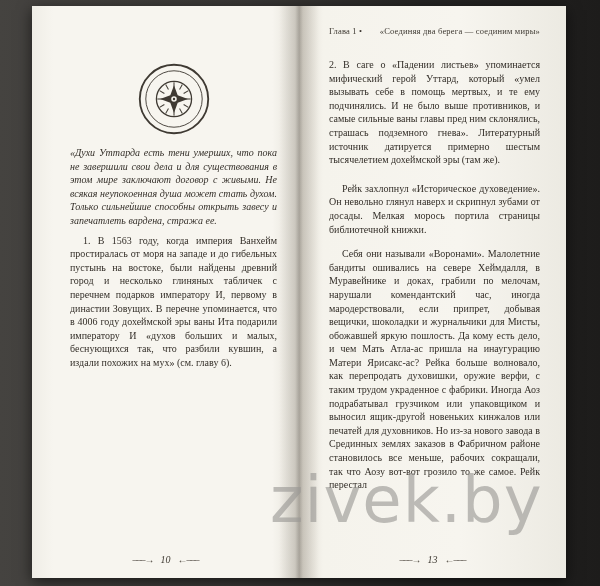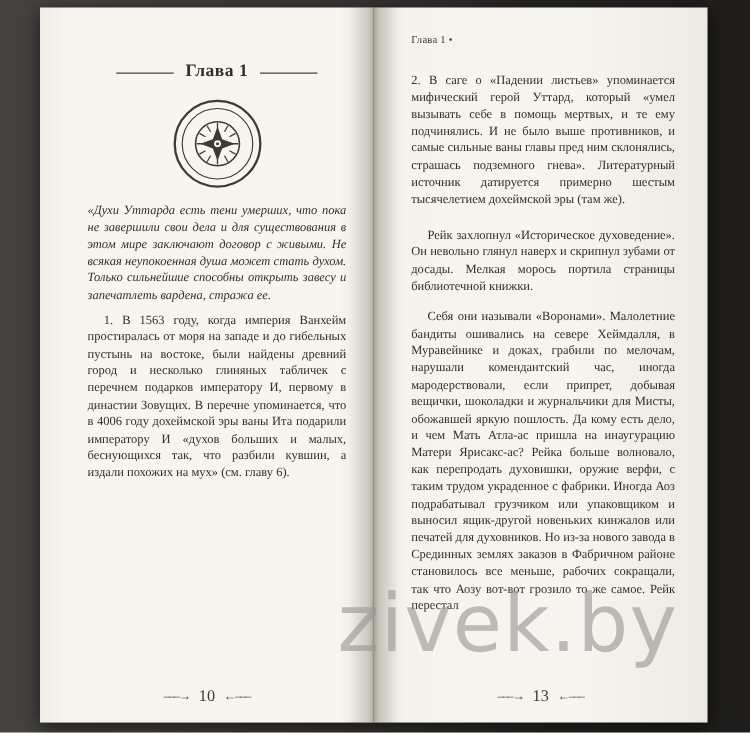--- a/index.html
+++ b/index.html
@@ -43,41 +43,36 @@
   
   .page.right { padding:20px 26px 0 30px; }
   .running-head { display:flex; justify-content:space-between; align-items:center; font-size:8.5px; font-weight:normal; letter-spacing:.2px; color:#3d3831; margin-bottom:22px; }
 
   .footer {
     position:absolute; left:0; bottom:13px; width:100%;
     display:flex; justify-content:center; align-items:center; gap:7px;
     font-size:10.5px; color:#3d3831;
   }
   .orn { font-size:10px; letter-spacing:-1px; color:#4a443c; }
-  .pagenum { font-size:13px; }
+  .pagenum { font-size:10px;font-style:italic; }
 
   .watermark {
     position:absolute; left:270px; top:462px;
     font-family:"DejaVu Sans","Liberation Sans",sans-serif;
     font-size:64px; letter-spacing:1px; line-height:1.2;
     color:rgba(151,150,147,.62); pointer-events:none; white-space:nowrap;
   }
 </style>
 </head>
 <body>
 
 <div class="screen">
   <div class="book">
 
     <div class="page left">
-      <div class="chapter-row">
-        <span class="rule"></span>
-        <span class="chapter-label">Глава 1</span>
-        <span class="rule"></span>
-      </div>
 
       <div class="emblem">
         <svg viewBox="0 0 80 80" width="74" height="74" aria-hidden="true">
           <circle cx="40" cy="40" r="37" fill="none" stroke="#3f3a33" stroke-width="2"></circle>
           <circle cx="40" cy="40" r="30.5" fill="none" stroke="#3f3a33" stroke-width="1"></circle>
           <circle cx="40" cy="40" r="19" fill="none" stroke="#3f3a33" stroke-width="1.4"></circle>
           <g stroke="#3f3a33" stroke-width="1.1">
             <line x1="40" y1="22" x2="40" y2="28"></line>
             <line x1="40" y1="22" x2="40" y2="28" transform="rotate(30 40 40)"></line>
             <line x1="40" y1="22" x2="40" y2="28" transform="rotate(60 40 40)"></line>
@@ -105,20 +100,21 @@
       <div class="footer">
         <span class="orn">–––→</span>
         <span class="pagenum">10</span>
         <span class="orn">←–––</span>
       </div>
     </div>
 
     <div class="page right">
       <div class="running-head">
         <span>Глава 1 •</span>
+        <span>«Соединяя два берега — соединим миры»</span>
       </div>
 
       <div class="body-text">
         <p class="para noindent">2. В саге о «Падении листьев» упоминается мифический герой Уттард, который «умел вызывать себе в помощь мертвых, и те ему подчинялись. И не было выше противников, и самые сильные ваны главы пред ним склонялись, страшась подземного гнева». Литературный источник датируется примерно шестым тысячелетием дохеймской эры (там же).</p>
         <p class="para section">Рейк захлопнул «Историческое духоведение». Он невольно глянул наверх и скрипнул зубами от досады. Мелкая морось портила страницы библиотечной книжки.</p>
         <p class="para gap">Себя они называли «Воронами». Малолетние бандиты ошивались на севере Хеймдалля, в Муравейнике и доках, грабили по мелочам, нарушали комендантский час, иногда мародерствовали, если припрет, добывая вещички, шоколадки и журнальчики для Мисты, обожавшей яркую пошлость. Да кому есть дело, и чем Мать Атла-ас пришла на инаугурацию Матери Ярисакс-ас? Рейка больше волновало, как перепродать духовишки, оружие верфи, с таким трудом украденное с фабрики. Иногда Аоз подрабатывал грузчиком или упаковщиком и выносил ящик-другой новеньких кинжалов или печатей для духовников. Но из-за нового завода в Срединных землях заказов в Фабричном районе становилось все меньше, рабочих сокращали, так что Аозу вот-вот грозило то же самое. Рейк перестал</p>
       </div>
 
       <div class="footer">
         <span class="orn">–––→</span>

